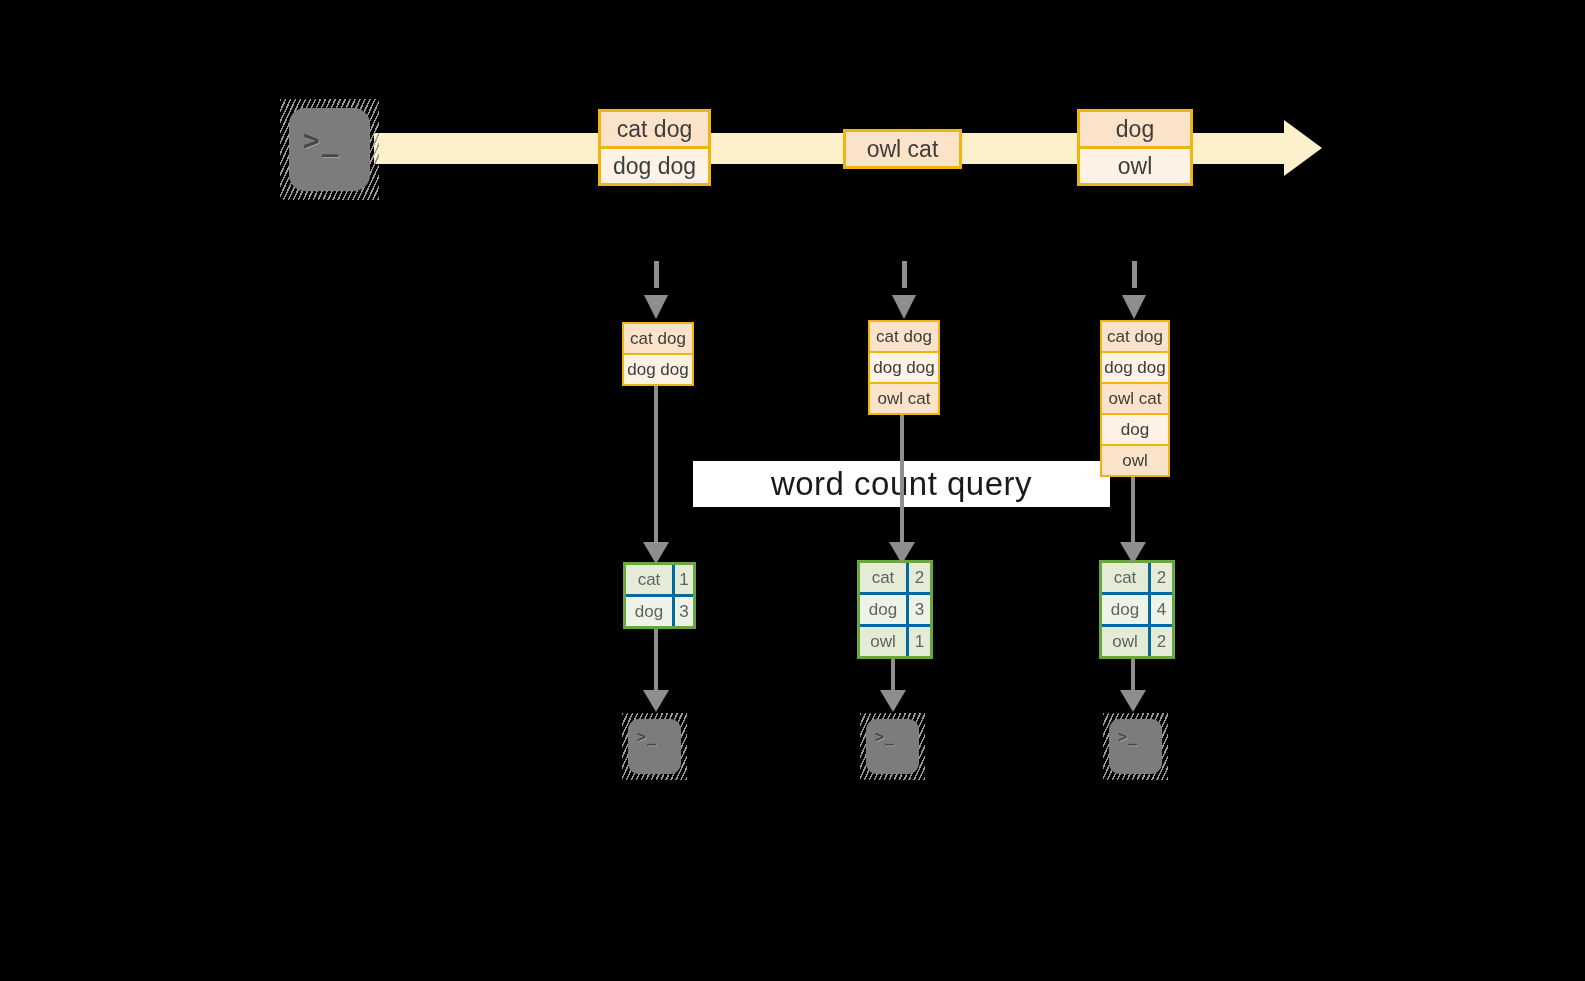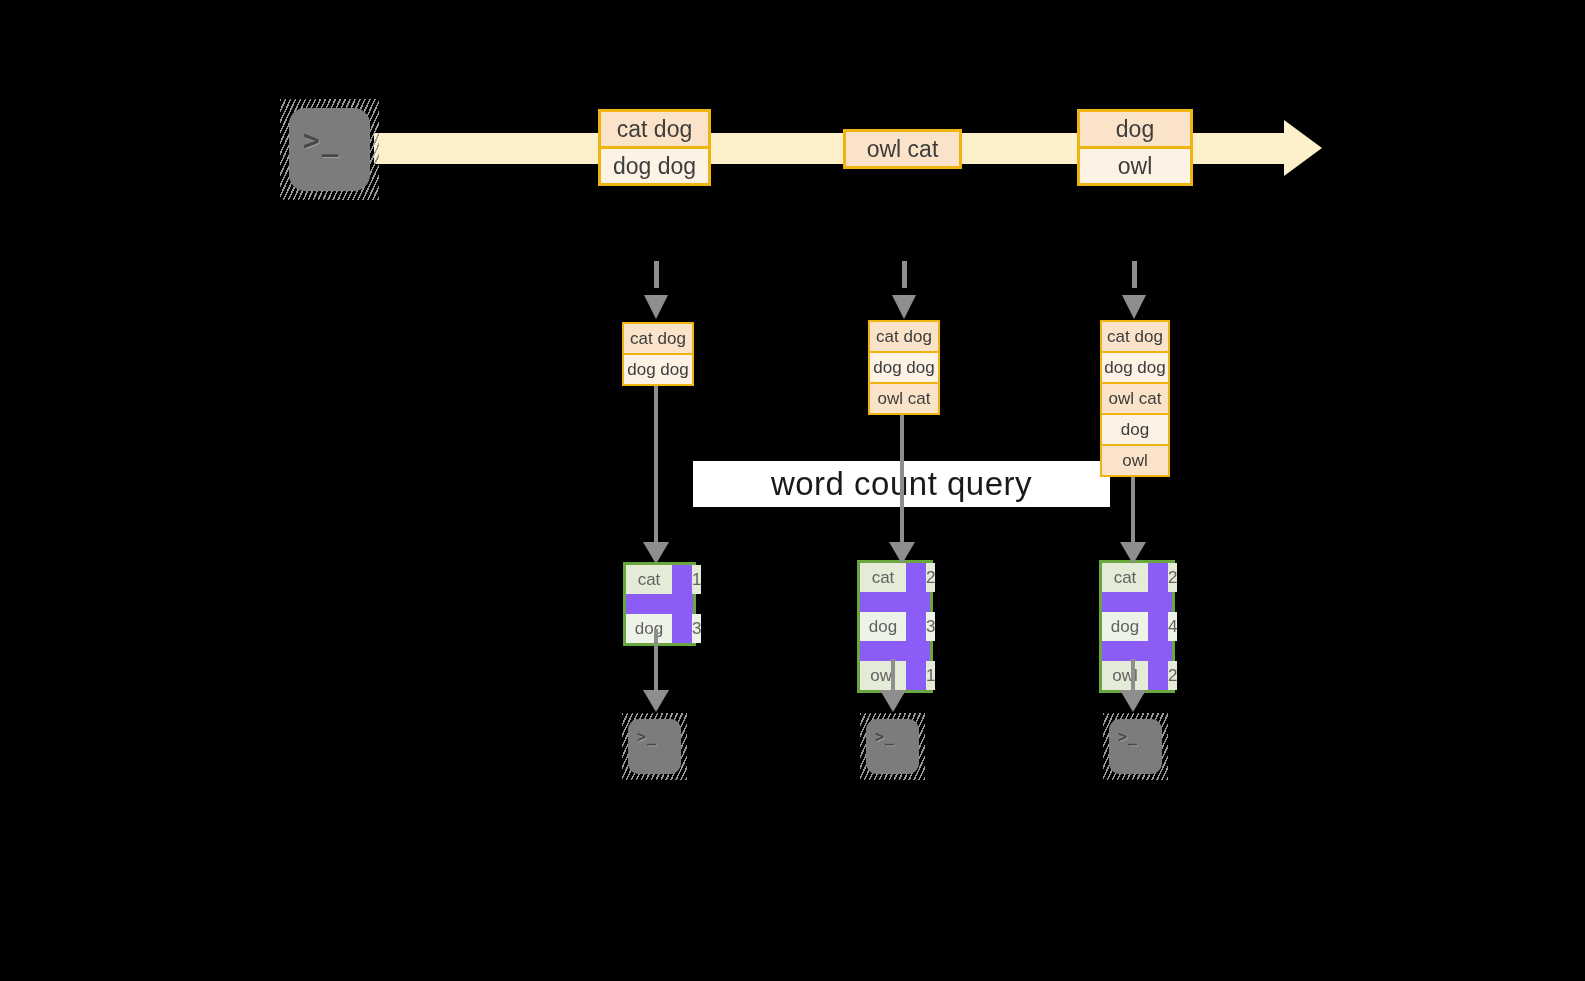--- a/index.html
+++ b/index.html
@@ -36,22 +36,22 @@
   .dash-head{position:absolute;width:0;height:0;z-index:1;
     border-left:12px solid transparent;border-right:12px solid transparent;border-top:24px solid #8e8e8e;}
   .arrow-line{position:absolute;width:4px;background:#8e8e8e;z-index:3;}
   .arrow-head{position:absolute;width:0;height:0;z-index:3;
     border-left:13px solid transparent;border-right:13px solid transparent;border-top:22px solid #8e8e8e;}
   
   .banner{position:absolute;left:693px;top:461px;width:417px;height:46px;background:#ffffff;z-index:1;
     display:flex;align-items:center;justify-content:center;}
   .banner span{font-size:33px;font-weight:300;color:#1a1a1a;letter-spacing:0.5px;}
   
-  .gtable{position:absolute;border:3px solid #69a73e;background:#8b5cf6;z-index:2;
-    display:grid;grid-template-columns:46px 1fr;gap:20px;}
+  .gtable{position:absolute;border:3px solid #69a73e;background:#0369a1;z-index:2;
+    display:grid;grid-template-columns:46px 1fr;gap:3px;}
   .gcell{height:29px;line-height:29px;text-align:center;color:#626262;font-size:17px;}
   .g-a{background:#e4ecd8;}
   .g-b{background:#eef3e7;}
 </style>
 </head>
 <body>
 
 <div id="canvas">
 
   <div class="stream-band"></div>

